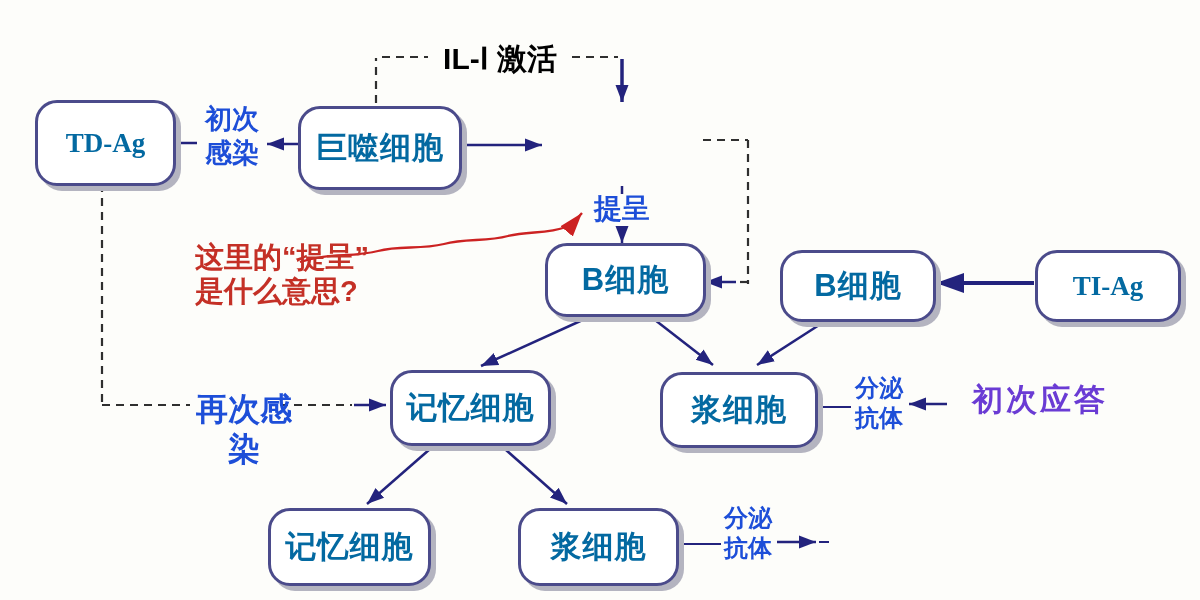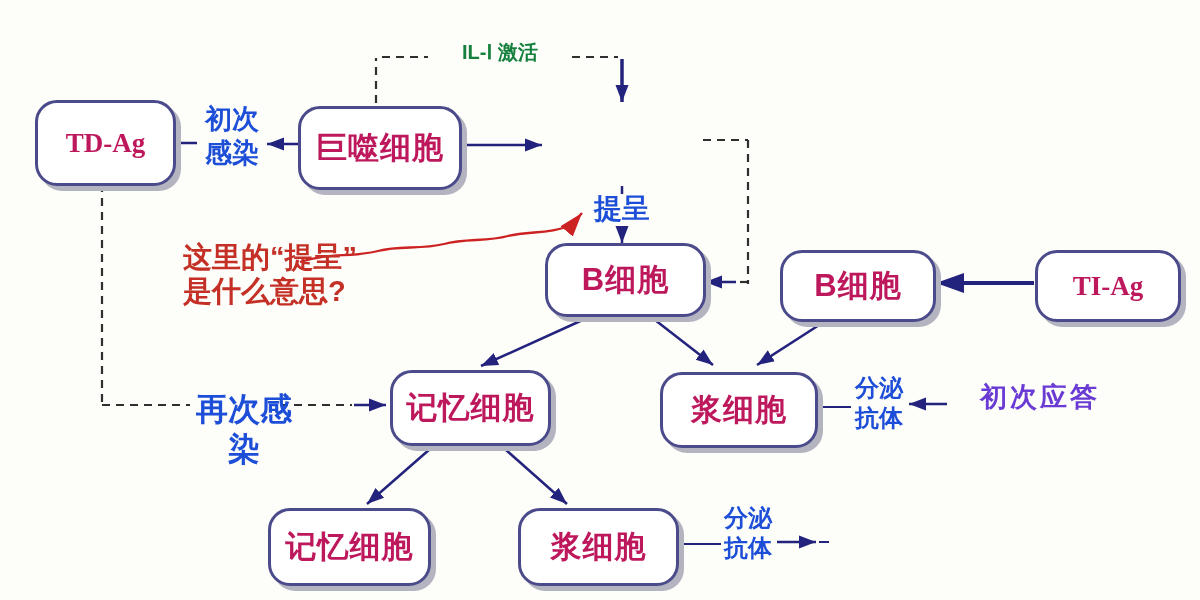--- a/index.html
+++ b/index.html
@@ -7,33 +7,33 @@
     position:relative; width:1200px; height:600px;
     background:#fdfdfa; overflow:hidden;
     font-family:"Liberation Sans", sans-serif;
   }
   svg.wires{position:absolute; left:0; top:0; width:1200px; height:600px;}
   .node{
     position:absolute; background:#ffffff;
     border:3px solid #4b4b8b; border-radius:22px;
     box-shadow:5px 5px 0 #b4b4c0;
     display:flex; align-items:center; justify-content:center;
-    font-weight:bold; color:#be185d; font-size:31px; letter-spacing:1px;
+    font-weight:bold; color:#0369a1; font-size:31px; letter-spacing:1px;
   }
   .node.serif{font-family:"Liberation Serif", serif; font-size:27px; letter-spacing:0;}
   .elabel{
     position:absolute; font-weight:bold; color:#1d4ed8;
     white-space:pre-line; text-align:center; line-height:1.25;
   }
-  .il{color:#15803d; font-size:20px;}
-  .resp-primary{color:#6a3bd4; font-size:27px; letter-spacing:3px;}
+  .il{color:#000000; font-size:30px;}
+  .resp-primary{color:#6a3bd4; font-size:31px; letter-spacing:3px;}
   .resp-secondary{color:#2d8fd5; font-size:31px; letter-spacing:3px;}
   .annotation{
     position:absolute; color:#c43026; font-weight:bold;
-    font-size:29px; line-height:34px; white-space:pre-line; text-align:left;
+    font-size:29px; line-height:34px; white-space:pre-line; text-align:left;margin-left:12px;
   }
 </style>
 </head>
 <body>
 
 <div class="canvas">
 
   <svg class="wires" viewBox="0 0 1200 600">
     <defs>
       <marker id="ah" markerUnits="userSpaceOnUse" markerWidth="18" markerHeight="15" refX="17" refY="7.5" orient="auto">

